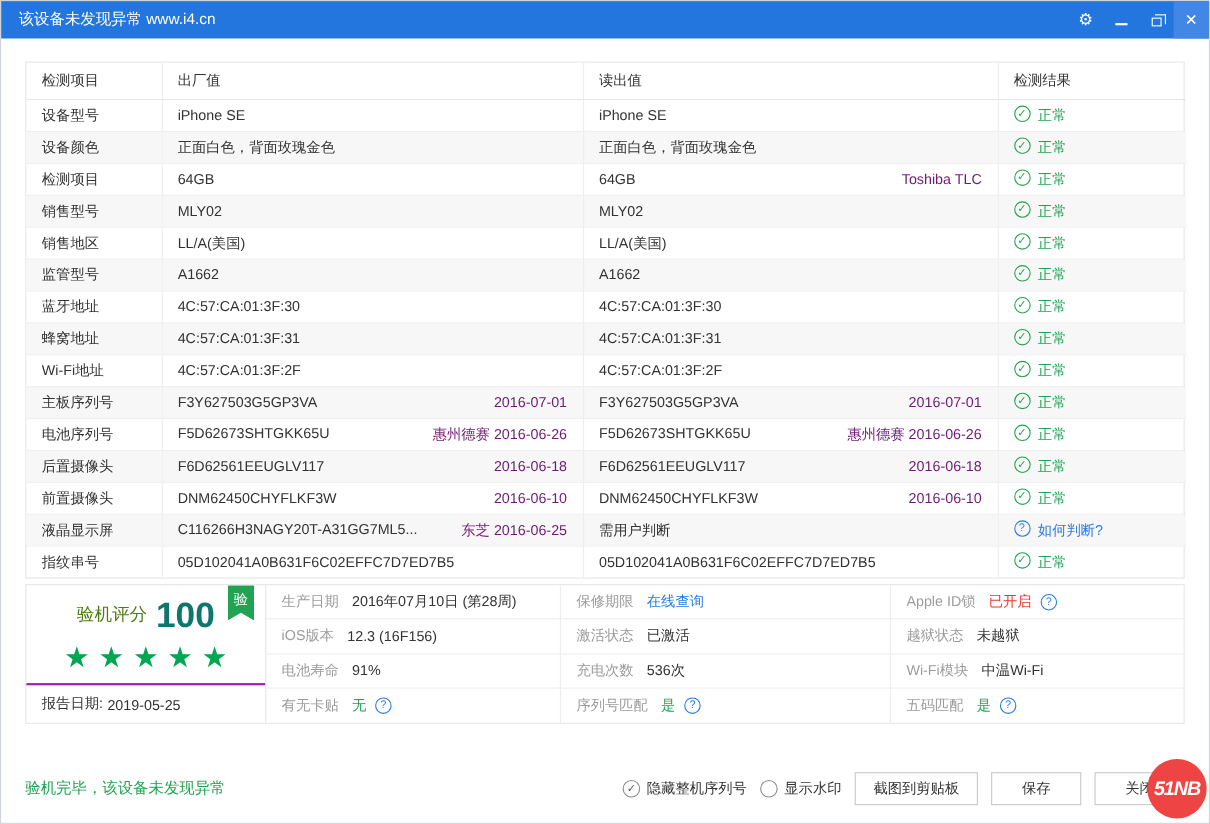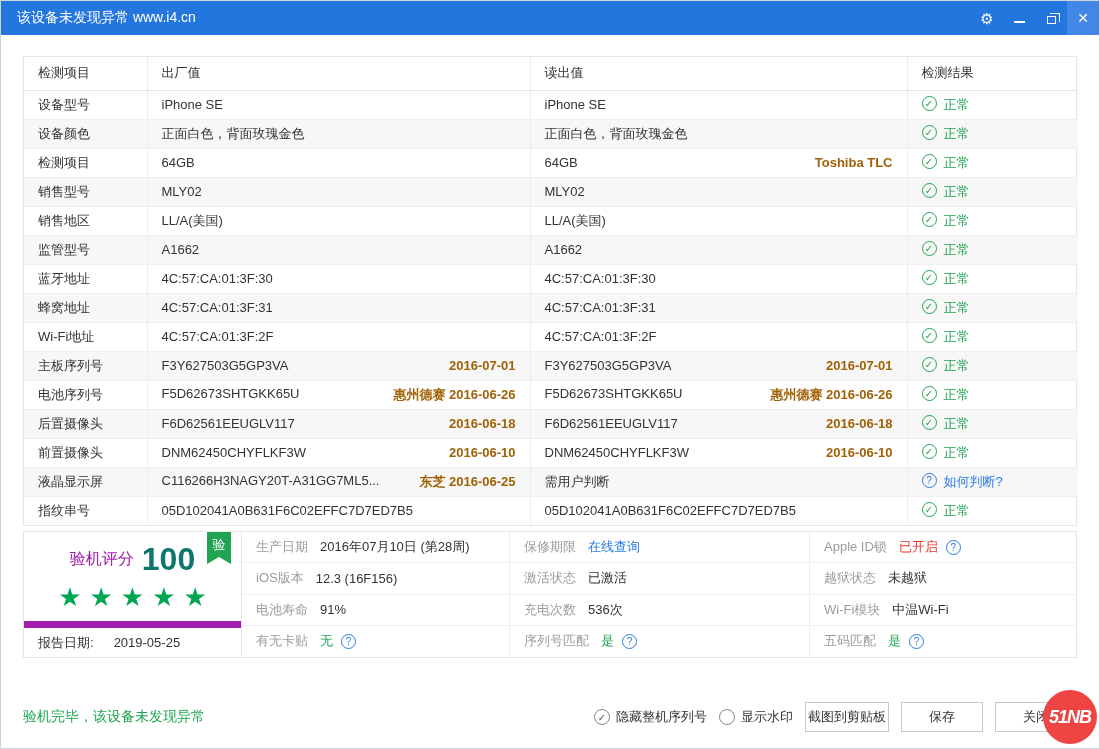--- a/index.html
+++ b/index.html
@@ -27,39 +27,39 @@
   col.c1{width:123px} col.c2{width:383px} col.c3{width:377px} col.c4{width:171px}
   th { text-align:left; font-weight:normal; height:33px; padding:0 14px; color:#333;
        border-bottom:1px solid #e6e6e6; border-right:1px solid #ededed; }
   th:last-child { border-right:none; }
   td { height:29px; padding:0 14px; border-bottom:1px solid #efefef; border-right:1px solid #ededed;
        white-space:nowrap; overflow:hidden; }
   td:last-child { border-right:none; }
   tbody tr:nth-child(even) { background:#f7f7f7; }
   tbody tr:last-child td { border-bottom:none; }
   .cellflex { display:flex; }
-  .note { margin-left:auto; color:#a16207; padding-left:10px;font-weight:bold; }
+  .note { margin-left:auto; color:#701a75; padding-left:10px; }
   .ic { display:inline-flex; width:15px; height:15px; border:1px solid; border-radius:50%;
         align-items:center; justify-content:center; font-size:10px; margin-right:7px; flex:0 0 auto; }
   .ic.ok, .rtxt.ok { color:#21A452; }
   .ic.help, .rtxt.help { color:#2B7BE2; }
   .rtxt.help { cursor:pointer; }
 
   
   .summary { margin:5px 22px 0 22px; border:1px solid #e6e6e6; display:flex; height:127px; }
   .score-panel { width:218px; border-right:1px solid #e6e6e6; display:flex; flex-direction:column; }
   .score-top { flex:1; position:relative; display:flex; flex-direction:column; justify-content:center; align-items:center; }
   .score-line { display:flex; align-items:center; gap:8px; }
-  .score-label { font-size:16px; color:#a21caf;font-family:Liberation Mono, monospace; }
+  .score-label { font-size:16px; color:#4d7c0f;font-family:Liberation Mono, monospace; }
   .score-num { font-size:32px; color:#0f766e;font-weight:bold; }
   .stars { margin-top:4px; font-size:26px; color:#00A651; letter-spacing:8px; text-indent:8px; }
   .ribbon { position:absolute; top:0; right:10px; width:24px; height:32px; background:#21A452; color:#fff;
             font-size:13px; display:flex; justify-content:center; padding-top:4px;
             clip-path:polygon(0 0,100% 0,100% 100%,50% 78%,0 100%); }
-  .score-date { height:36px; border-top:7px solid #a21caf; display:flex; align-items:center; padding-left:14px; font-size:13px; gap:20px; }
+  .score-date { height:36px; border-top:2px solid #a21caf; display:flex; align-items:center; padding-left:14px; font-size:13px; gap:4px; }
   .summary-grid { flex:1; display:grid; grid-template-columns:268px 300px 1fr; grid-auto-rows:1fr; }
   .s-cell { display:flex; align-items:center; padding-left:14px; font-size:13px;
             border-bottom:1px solid #efefef; border-right:1px solid #ededed; }
   .s-cell:nth-child(3n) { border-right:none; }
   .s-cell:nth-child(n+10) { border-bottom:none; }
   .s-label { color:#9C9C9C; margin-right:12px; }
   .s-val { color:#333; }
   .s-val.v-red { color:#E8382D; }
   .s-val.v-green { color:#21A452; }
   .s-val.v-link { color:#2B7BE2; cursor:pointer;font-family:Liberation Mono, monospace; }
@@ -69,21 +69,21 @@
   
   .footer { position:absolute; left:0; right:0; bottom:0; height:62px; display:flex; align-items:center; padding:0 22px; }
   .status { color:#21A452; font-size:14px; font-weight:500; }
   .footer-right { margin-left:auto; display:flex; align-items:center; gap:12px; }
   .radio { display:inline-flex; align-items:center; gap:6px; font-size:13px; cursor:pointer; }
   .rdot { width:16px; height:16px; border:1px solid #8a8a8a; border-radius:50%; display:flex;
           align-items:center; justify-content:center; font-size:10px; color:#555; }
   .btn { height:30px; background:#fff; border:1px solid #c8c8c8; font-size:13px; color:#333;
          display:flex; align-items:center; justify-content:center; cursor:pointer;
          font-family:"Liberation Sans","DejaVu Sans",sans-serif; }
-  .btn.wide { width:84px; } .btn.std { width:82px; }
+  .btn.wide { width:112px; } .btn.std { width:82px; }
   .logo51 { position:absolute; right:2px; bottom:4px; width:54px; height:54px; background:#ef4444;
             border-radius:50%; color:#fff; display:flex; align-items:center; justify-content:center;
             font-weight:bold; font-style:italic; font-size:18px; letter-spacing:-1px; z-index:5; }
 </style>
 </head>
 <body>
 
 <div class="titlebar">
   <span class="title">该设备未发现异常 www.i4.cn</span>
   <div class="win-controls">

